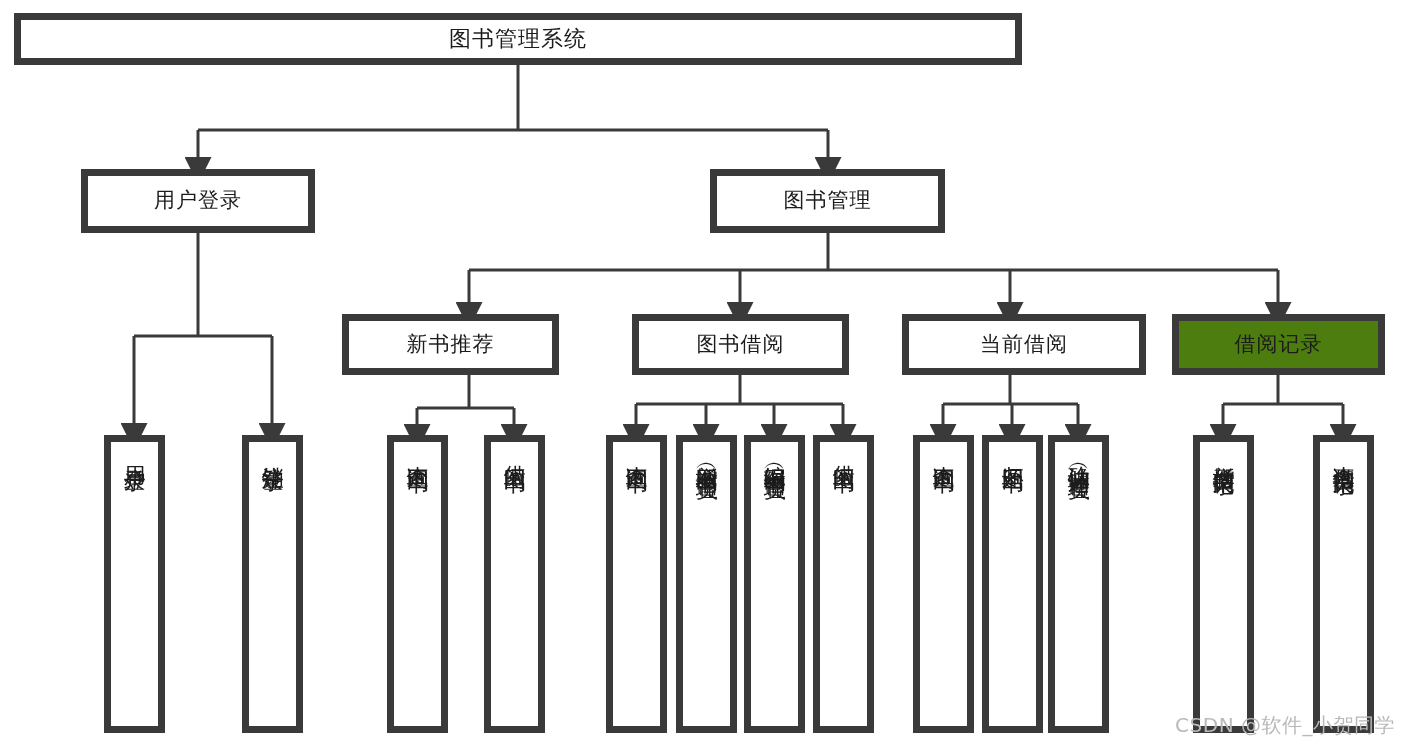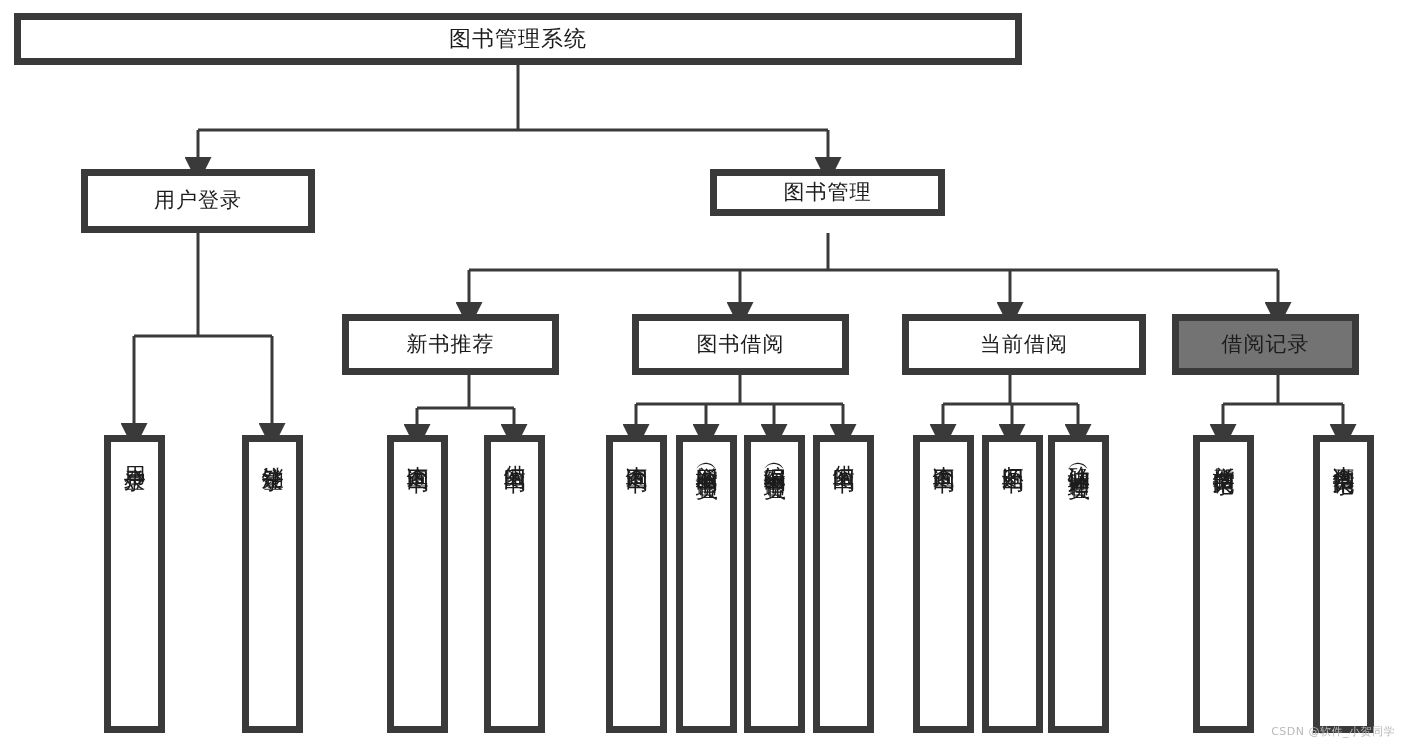--- a/index.html
+++ b/index.html
@@ -56,21 +56,21 @@
     letter-spacing: 2px;
     white-space: nowrap;
   }
   .node.root .node-label {
     font-size: 22px;
   }
   #watermark {
     position: absolute;
     right: 10px;
     bottom: 8px;
-    font-size: 11px;
+    font-size: 20px;
     color: #b9b9b9;
     letter-spacing: 0.5px;
     white-space: nowrap;
     user-select: none;
   }
 </style>
 </head>
 <body>
 
 <div id="diagram-root" style="background: rgb(255, 255, 255);">
@@ -125,34 +125,34 @@
     </g>
   </svg>
 
   <div class="node horizontal root" style="left: 14px; top: 13px; width: 1008px; height: 52px; border-color: rgb(58, 58, 58); background: rgb(255, 255, 255); color: rgb(28, 28, 28);">
     <span class="node-label">图书管理系统</span>
   </div>
 
   <div class="node horizontal" style="left: 81px; top: 169px; width: 234px; height: 64px; border-color: rgb(58, 58, 58); background: rgb(255, 255, 255); color: rgb(28, 28, 28);">
     <span class="node-label">用户登录</span>
   </div>
-  <div class="node horizontal" style="left: 710px; top: 169px; width: 235px; height: 47px; border-color: rgb(58, 58, 58); background: rgb(255, 255, 255); color: rgb(28, 28, 28);">
+  <div class="node horizontal" style="left: 710px; top: 169px; width: 235px; height: 64px; border-color: rgb(58, 58, 58); background: rgb(255, 255, 255); color: rgb(28, 28, 28);">
     <span class="node-label">图书管理</span>
   </div>
 
   <div class="node horizontal" style="left: 342px; top: 314px; width: 217px; height: 61px; border-color: rgb(58, 58, 58); background: rgb(255, 255, 255); color: rgb(28, 28, 28); text-align: right;">
     <span class="node-label">新书推荐</span>
   </div>
   <div class="node horizontal" style="left: 632px; top: 314px; width: 217px; height: 61px; border-color: rgb(58, 58, 58); background: rgb(255, 255, 255); color: rgb(28, 28, 28);">
     <span class="node-label">图书借阅</span>
   </div>
   <div class="node horizontal" style="left: 902px; top: 314px; width: 244px; height: 61px; border-color: rgb(58, 58, 58); background: rgb(255, 255, 255); color: rgb(28, 28, 28);">
     <span class="node-label">当前借阅</span>
   </div>
-  <div class="node horizontal" style="left: 1172px; top: 314px; width: 187px; height: 61px; border-color: rgb(58, 58, 58); background: #737373; color: rgb(28, 28, 28); text-align: right;">
+  <div class="node horizontal" style="left: 1172px; top: 314px; width: 213px; height: 61px; border-color: rgb(58, 58, 58); background: #4d7c0f; color: rgb(28, 28, 28); text-align: right;">
     <span class="node-label">借阅记录</span>
   </div>
 
   <div class="node vertical" style="left: 104px; top: 435px; width: 61px; height: 298px; border-color: rgb(58, 58, 58); background: rgb(255, 255, 255); color: rgb(28, 28, 28);">
     <span class="node-label">用户登录</span>
   </div>
   <div class="node vertical" style="left: 242px; top: 435px; width: 61px; height: 298px; border-color: rgb(58, 58, 58); background: rgb(255, 255, 255); color: rgb(28, 28, 28);">
     <span class="node-label">注销登录</span>
   </div>
 

